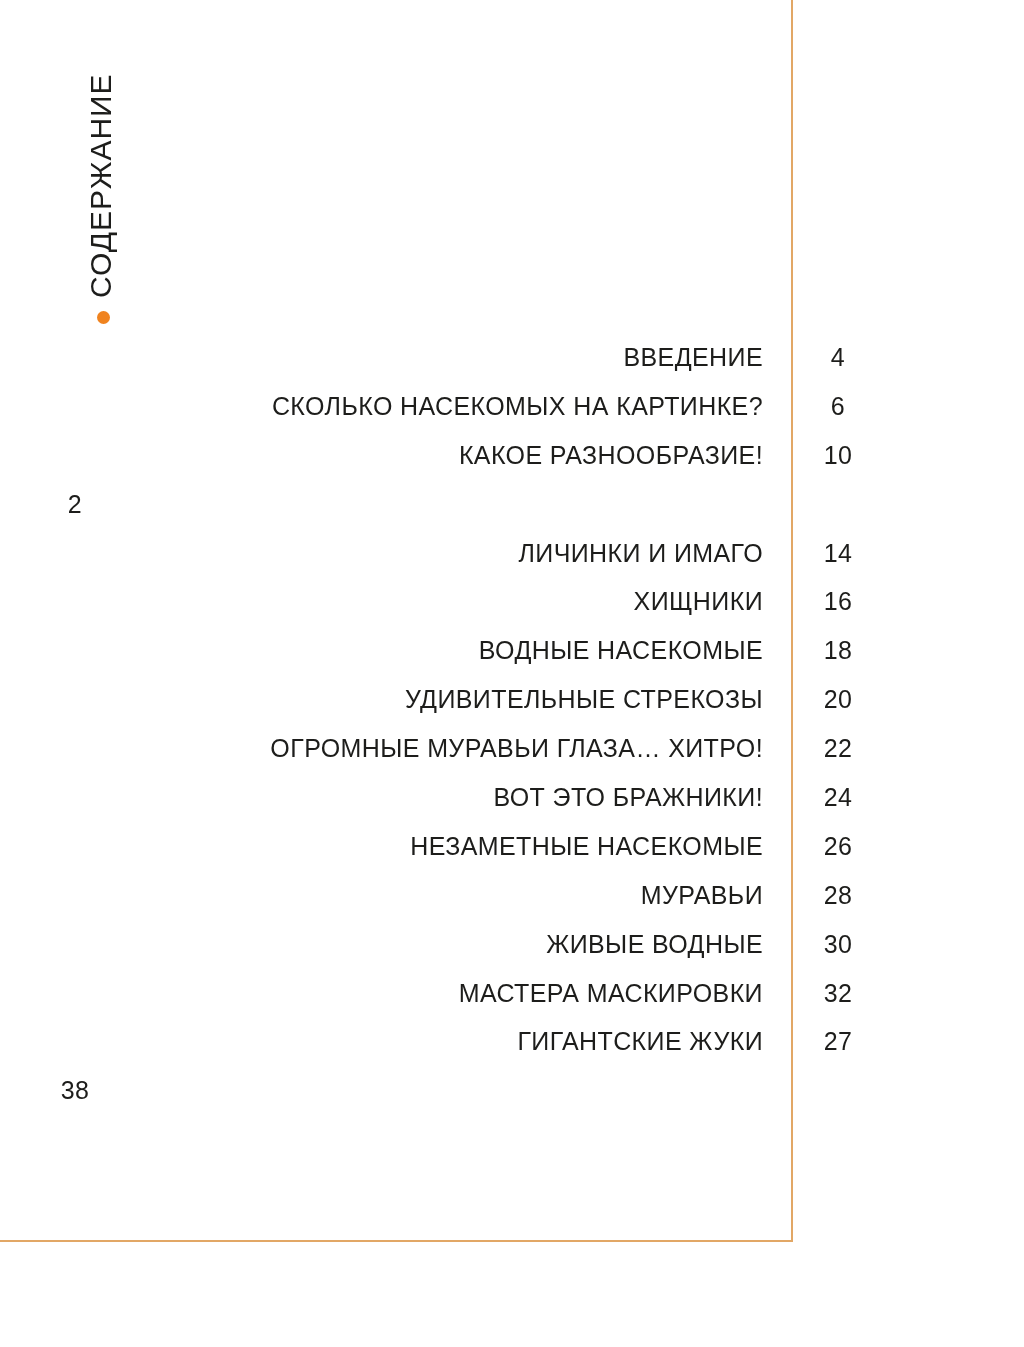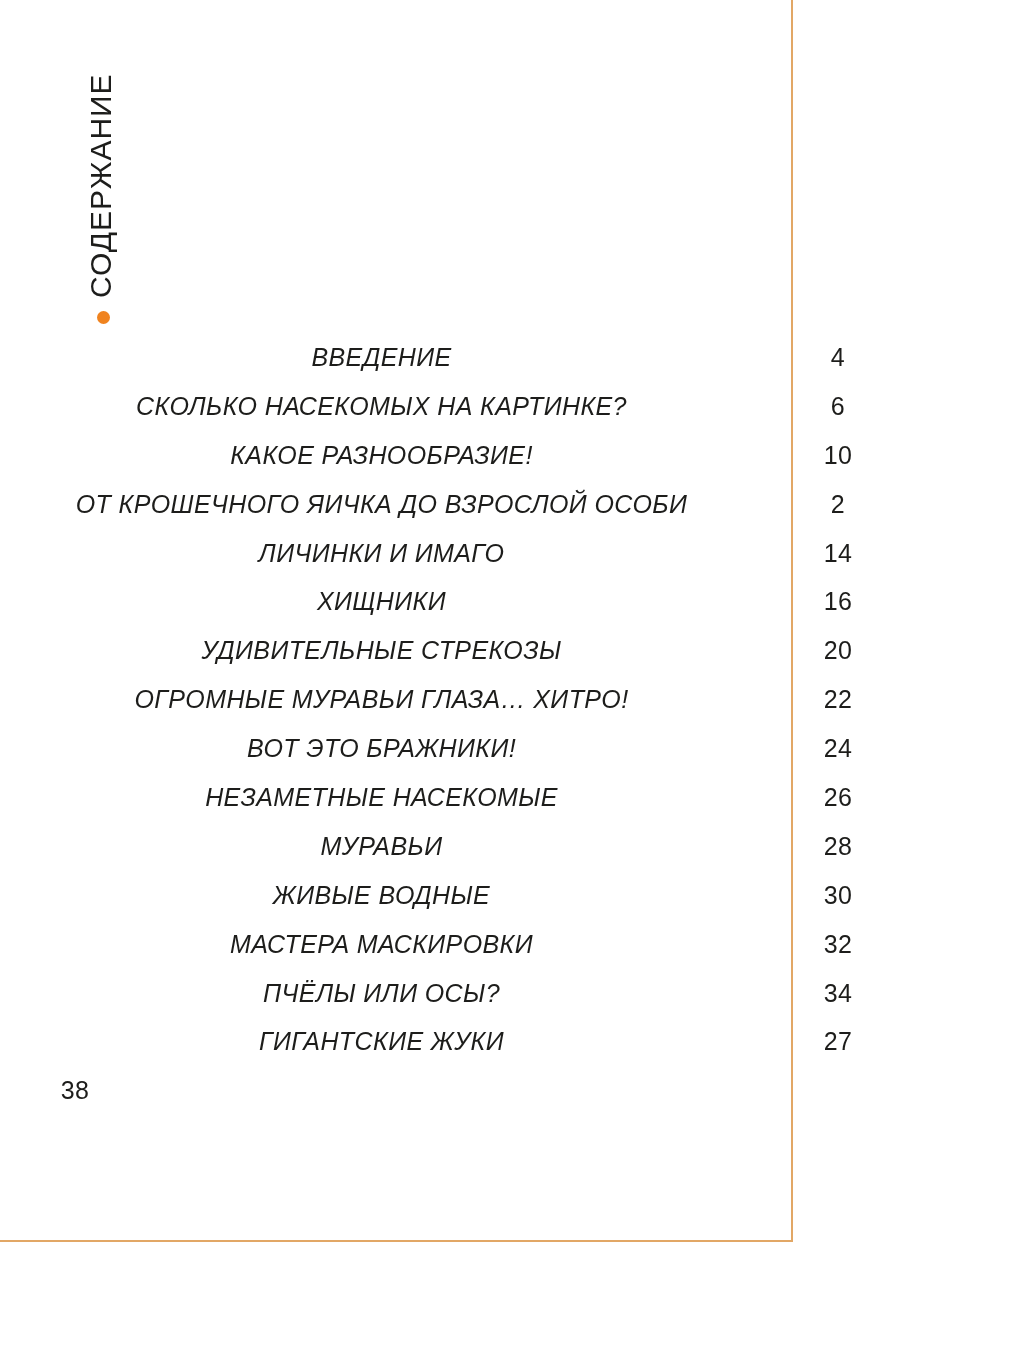--- a/index.html
+++ b/index.html
@@ -66,26 +66,25 @@
     width: 1024px;
   }
   .toc-row {
     display: flex;
     align-items: center;
     height: 48.9px;
     cursor: default;
   }
   .toc-title {
     width: 763px;
-    text-align: center;
+    text-align: right;
     font-size: 25px;
     letter-spacing: 0.4px;
     color: var(--text);
     white-space: nowrap;
-    font-style: italic;
   }
   .toc-pagenum {
     width: 92px;
     margin-left: 29px;
     text-align: center;
     font-size: 25px;
     letter-spacing: 0.4px;
     color: var(--text);
   }
 </style>
@@ -110,30 +109,33 @@
       </div>
       <div class="toc-row">
         <div class="toc-title">СКОЛЬКО НАСЕКОМЫХ НА КАРТИНКЕ?</div>
         <div class="toc-pagenum">6</div>
       </div>
       <div class="toc-row">
         <div class="toc-title">КАКОЕ РАЗНООБРАЗИЕ!</div>
         <div class="toc-pagenum">10</div>
       </div>
       <div class="toc-row">
-        <div class="toc-title">ОТ КРОШЕЧНОГО ЯИЧКА ДО ВЗРОСЛОЙ ОСОБИ</div>
         <div class="toc-pagenum">2</div>
       </div>
       <div class="toc-row">
         <div class="toc-title">ЛИЧИНКИ И ИМАГО</div>
         <div class="toc-pagenum">14</div>
       </div>
       <div class="toc-row">
         <div class="toc-title">ХИЩНИКИ</div>
         <div class="toc-pagenum">16</div>
+      </div>
+      <div class="toc-row">
+        <div class="toc-title">ВОДНЫЕ НАСЕКОМЫЕ</div>
+        <div class="toc-pagenum">18</div>
       </div>
       <div class="toc-row">
         <div class="toc-title">УДИВИТЕЛЬНЫЕ СТРЕКОЗЫ</div>
         <div class="toc-pagenum">20</div>
       </div>
       <div class="toc-row">
         <div class="toc-title">ОГРОМНЫЕ МУРАВЬИ ГЛАЗА… ХИТРО!</div>
         <div class="toc-pagenum">22</div>
       </div>
       <div class="toc-row">
@@ -150,24 +152,20 @@
       </div>
       <div class="toc-row">
         <div class="toc-title">ЖИВЫЕ ВОДНЫЕ</div>
         <div class="toc-pagenum">30</div>
       </div>
       <div class="toc-row">
         <div class="toc-title">МАСТЕРА МАСКИРОВКИ</div>
         <div class="toc-pagenum">32</div>
       </div>
       <div class="toc-row">
-        <div class="toc-title">ПЧЁЛЫ ИЛИ ОСЫ?</div>
-        <div class="toc-pagenum">34</div>
-      </div>
-      <div class="toc-row">
         <div class="toc-title">ГИГАНТСКИЕ ЖУКИ</div>
         <div class="toc-pagenum">27</div>
       </div>
       <div class="toc-row">
         <div class="toc-pagenum">38</div>
       </div>
     </div>
 
 </div>
 

